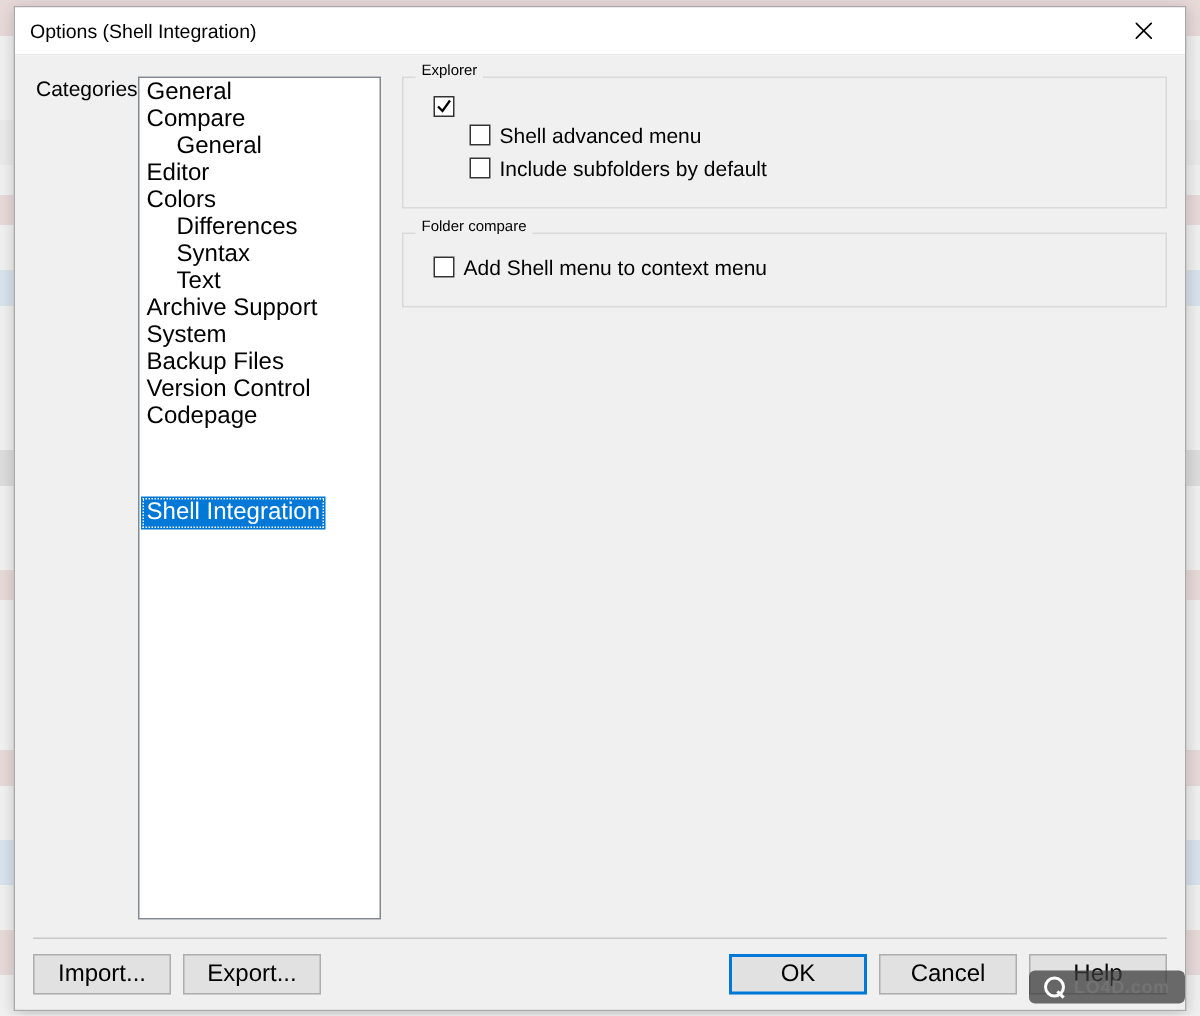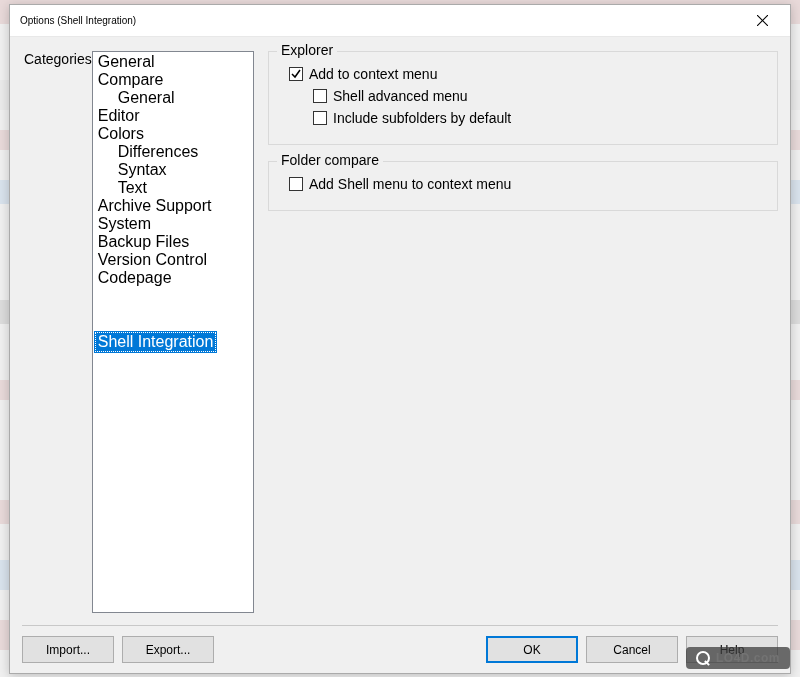--- a/index.html
+++ b/index.html
@@ -40,21 +40,21 @@
     .titlebar {
       height: 32px;
       display: flex;
       align-items: center;
       padding: 0 8px 0 10px;
       background: #ffffff;
       border-bottom: 1px solid #e8e8e8;
     }
     .titlebar .title {
       flex: 1;
-      font-size: 10px;
+      font-size: 13px;
       color: #000;
     }
     .titlebar .close-btn {
       width: 40px;
       height: 28px;
       display: flex;
       align-items: center;
       justify-content: center;
       cursor: pointer;
     }
@@ -118,21 +118,21 @@
       padding: 10px 12px 14px 12px;
       margin-bottom: 16px;
       position: relative;
     }
     .group-title {
       position: absolute;
       top: -10px;
       left: 8px;
       background: #f0f0f0;
       padding: 0 4px;
-      font-size: 14px;
+      font-size: 10px;
     }
     .chk-row {
       display: flex;
       align-items: center;
       gap: 6px;
       margin: 2px 0;
       font-size: 14px;
       line-height: 20px;
     }
     .chk-row.indent1 { margin-left: 8px; }
@@ -160,21 +160,21 @@
       display: flex;
       gap: 8px;
       align-items: center;
     }
     .button-row .spacer { flex: 1; }
     .btn {
       min-width: 92px;
       height: 27px;
       background: #e1e1e1;
       border: 1px solid #adadad;
-      font-size: 12px;
+      font-size: 16px;
       cursor: pointer;
       padding: 0 12px;
       font-family: inherit;
     }
     .btn.default {
       border: 2px solid #0078d7;
       padding: 0 11px;
     }
 
     .watermark {
@@ -254,21 +254,20 @@
 
         <div class="group">
           <div class="group-title">Explorer</div>
 
           <label class="chk-row indent1">
             <span class="checkbox checked">
               <svg viewBox="0 0 10 10">
                   <polyline points="1,5 4,8 9,1" fill="none" stroke="#000" stroke-width="1.5"></polyline>
                 </svg>
             </span>
-            <span>Add to context menu</span>
           </label>
 
           <label class="chk-row indent2">
             <span class="checkbox">
               
             </span>
             <span>Shell advanced menu</span>
           </label>
 
           <label class="chk-row indent2">

